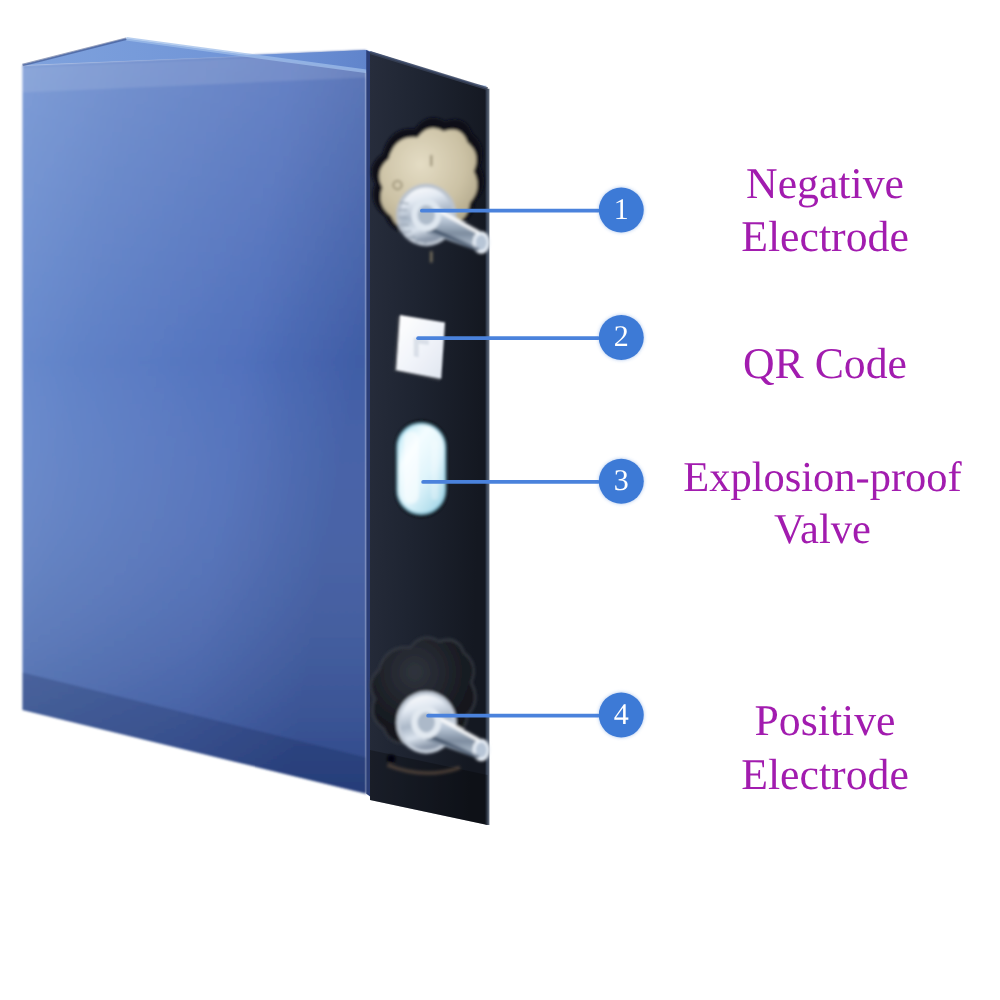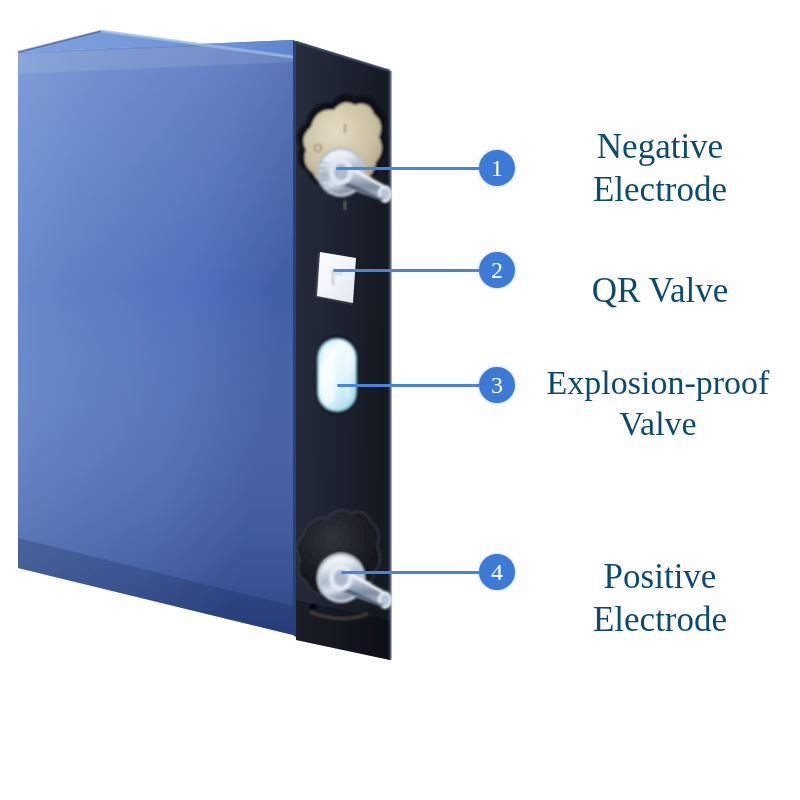--- a/index.html
+++ b/index.html
@@ -51,21 +51,21 @@
     justify-content: center;
     color: #ffffff;
     font-family: "Liberation Serif", serif;
     font-size: 24px;
     line-height: 1;
     font-weight: 400;
     box-shadow: 0 0 3px rgba(61,122,214,0.45);
   }
   .callout-label {
     position: absolute;
-    color: #0c4a6e;
+    color: #a21caf;
     font-family: "Liberation Serif", serif;
     font-size: 35px;
     line-height: 1.22;
     text-align: center;
     white-space: pre-line;
   }
   .label-wide {
     font-size: 34px;
     line-height: 1.22;
     text-align: center;
@@ -258,21 +258,21 @@
   <div class="callout">
     <div class="leader-line" style="left:336px; top:167px; width:144px; background:#4a82dc;"></div>
     <div class="badge" style="left:479px; top:150px; background:#3d7ad6;">1</div>
     <div class="callout-label" style="left:520px; top:126px; width:280px;">Negative
 Electrode</div>
   </div>
 
   <div class="callout">
     <div class="leader-line" style="left:333px; top:269px; width:147px; background:#4a82dc;"></div>
     <div class="badge" style="left:479px; top:252px; background:#3d7ad6;">2</div>
-    <div class="callout-label" style="left:520px; top:270px; width:280px;">QR Valve</div>
+    <div class="callout-label" style="left:520px; top:270px; width:280px;">QR Code</div>
   </div>
 
   <div class="callout">
     <div class="leader-line" style="left:337px; top:384px; width:143px; background:#4a82dc;"></div>
     <div class="badge" style="left:479px; top:367px; background:#3d7ad6;">3</div>
     <div class="callout-label label-wide" style="left:516px; top:362px; width:284px;">Explosion-proof
 Valve</div>
   </div>
 
   <div class="callout">

